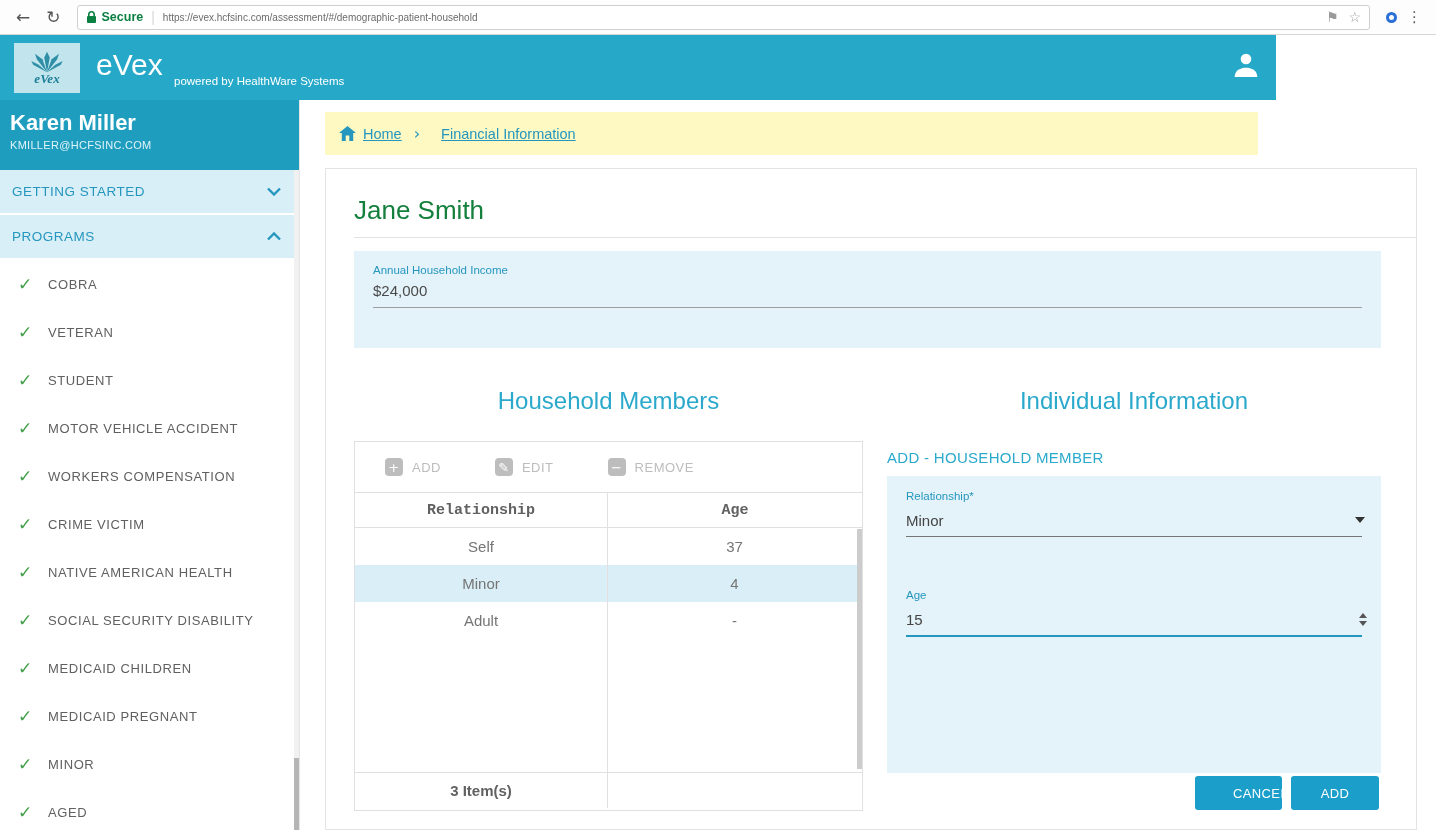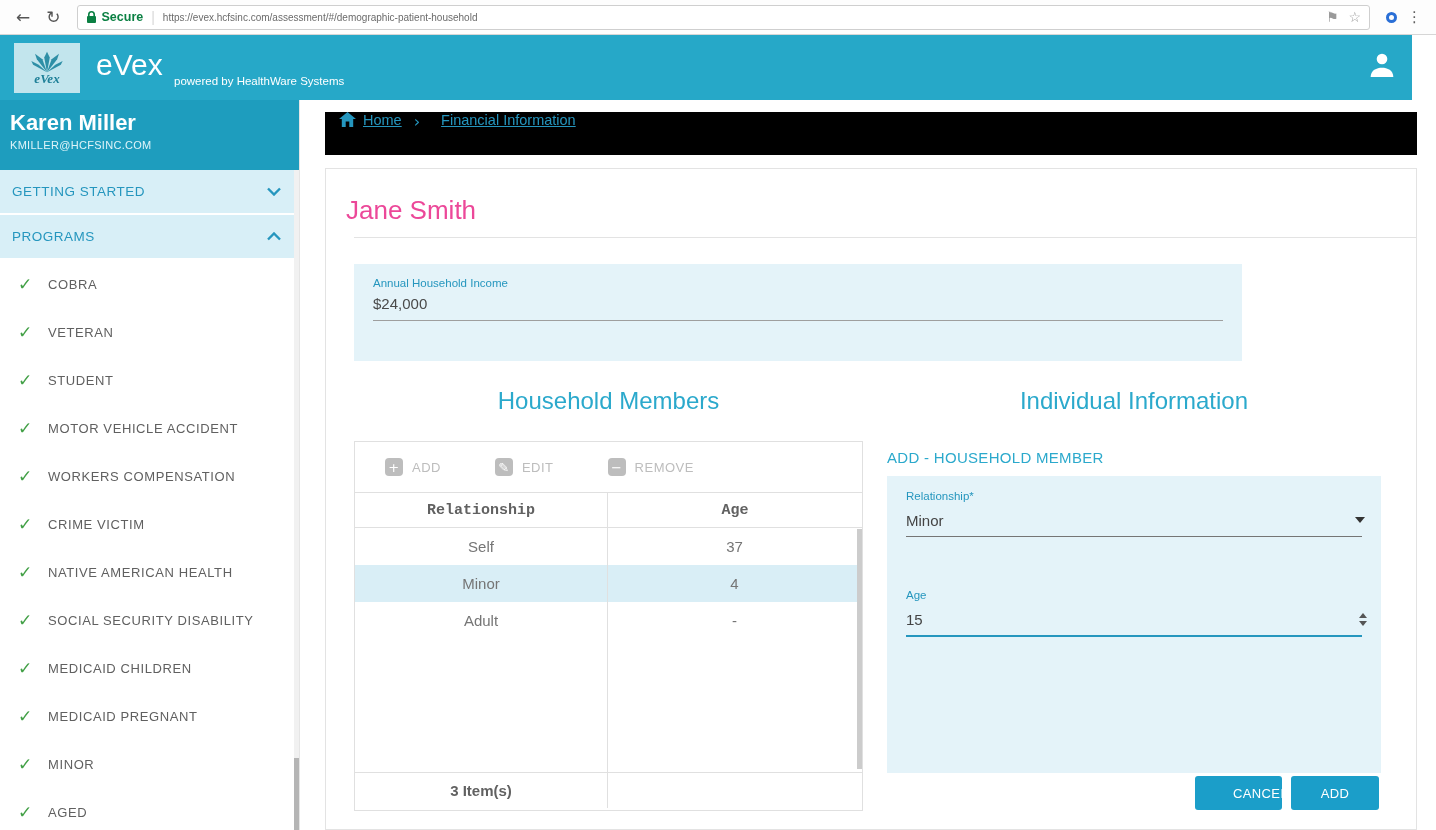--- a/index.html
+++ b/index.html
@@ -24,21 +24,21 @@
   }
   .lock-icon { display:inline-flex; margin-right:5px; }
   .secure-label { color:#0b8043; font-size:12.5px; font-weight:bold; margin-right:8px; }
   .addr-sep { color:#d8d8d8; margin-right:8px; font-size:14px; }
   .url-text { color:#6b6b6b; font-size:10px; flex:1; white-space:nowrap; overflow:hidden; }
   .addr-icon { color:#9a9a9a; font-size:14px; margin-left:10px; line-height:1; }
   .ext-circle { width:11px; height:11px; border:3px solid #2a6fd6; border-radius:50%; margin:0 10px 0 6px; }
   .kebab { color:#5f5f5f; font-size:15px; margin-right:14px; letter-spacing:0; }
 
   
-  .app-header { position:absolute; top:35px; left:0; width:1412px; height:65px; background:#26a8c8; }
+  .app-header { position:absolute; top:35px; left:0; width:1276px; height:65px; background:#26a8c8; }
   .logo-box {
     position:absolute; left:14px; top:8px; width:66px; height:50px; background:#c2e5ed;
     display:flex; flex-direction:column; align-items:center; justify-content:center;
   }
   .logo-script { font-family:"Liberation Serif", serif; font-style:italic; color:#1d7f97; font-size:13px; font-weight:bold; margin-top:-3px; }
   .brand { position:absolute; left:96px; top:13px; color:#fff; font-size:30px; font-weight:400; }
   .powered { position:absolute; left:174px; top:40px; color:#fff; font-size:11.5px; }
   .user-icon { position:absolute; right:14px; top:14px; }
 
   
@@ -54,31 +54,31 @@
   }
   .program-item { height:48px; display:flex; align-items:center; padding-left:18px; cursor:pointer; }
   .check { color:#43a047; font-size:17px; font-weight:bold; width:30px; font-family:"DejaVu Sans",sans-serif; }
   .program-label { color:#606060; font-size:13px; letter-spacing:0.6px; }
   .sidebar-scroll-track { position:absolute; right:0; top:70px; bottom:0; width:5px; background:#f1f1f1; }
   .sidebar-scroll-thumb { position:absolute; right:0; top:588px; width:5px; height:102px; background:#b5b5b5; }
 
   
   .main { position:absolute; top:100px; left:300px; width:1136px; height:730px; background:#fff; }
   .breadcrumb {
-    position:absolute; left:25px; top:12px; width:1092px; height:43px; background:#000000;
-    display:flex; align-items:flex-start; padding-left:14px;
+    position:absolute; left:25px; top:12px; width:933px; height:43px; background:#fef9c3;
+    display:flex; align-items:center; padding-left:14px;
   }
   .crumb-link { color:#2596be; font-size:14.5px; text-decoration:underline; cursor:pointer; margin-left:7px; }
   .crumb-sep { color:#2596be; font-size:16px; margin:0 12px; font-family:"DejaVu Sans",sans-serif; }
 
   .card { position:absolute; left:25px; top:68px; width:1092px; height:662px; background:#fff; border:1px solid #e3e3e3; }
-  .patient-name { position:absolute; left:20px; top:26px; font-size:26px; color:#ec4899; }
+  .patient-name { position:absolute; left:28px; top:26px; font-size:26px; color:#15803d; }
   .card-hr { position:absolute; left:28px; right:0; top:68px; height:1px; background:#e3e3e3; }
 
-  .income-panel { position:absolute; left:28px; top:95px; width:888px; height:97px; background:#e4f3f9; }
+  .income-panel { position:absolute; left:28px; top:82px; width:1027px; height:97px; background:#e4f3f9; }
   .field-label { font-size:11.5px; color:#2596be; }
   .income-label { position:absolute; left:19px; top:13px; }
   .income-value { position:absolute; left:19px; top:31px; font-size:15px; color:#4a4a4a; }
   .income-underline { position:absolute; left:19px; right:19px; top:56px; height:1px; background:#9e9e9e; }
 
   .col-heading { position:absolute; top:218px; font-size:24px; color:#2ba9cc; text-align:center; }
   .hm-heading { left:28px; width:509px; }
   .ii-heading { left:561px; width:494px; }
 
   .table-wrap { position:absolute; left:28px; top:272px; width:509px; height:370px; border:1px solid #e0e0e0; background:#fff; }

